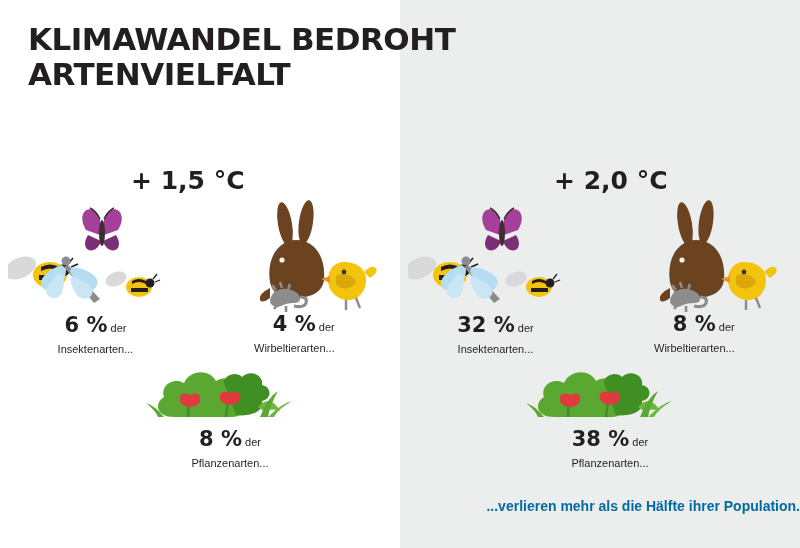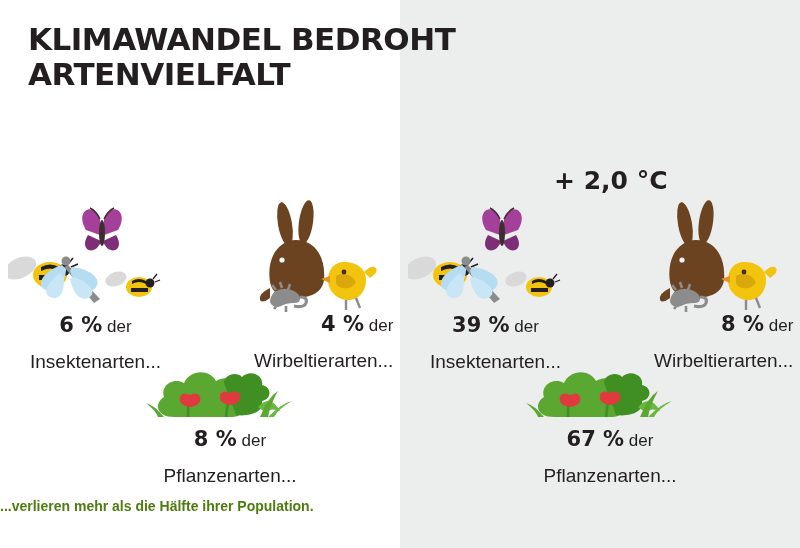--- a/index.html
+++ b/index.html
@@ -62,63 +62,64 @@
     z-index: 5;
     white-space: nowrap;
   }
   #label-15 { left: 131px; top: 166px; }
   #label-20 { left: 554px; top: 166px; }
 
   .footer {
     position: absolute;
     left: 0; top: 498px;
     width: 800px;
-    text-align: left;
+    text-align: right;
     font-weight: bold;
     font-size: 14px;
-    color: #4d7c0f;
+    color: #0369a1;
     z-index: 6;
   }
 
   
   .group { position: absolute; z-index: 4; }
   .art { position: relative; width: 100%; height: 100%; }
   .caption {
     position: absolute;
     white-space: nowrap;
     color: #231f20;
     text-align: right;
   }
   .pct {
     font-family: "DejaVu Sans", sans-serif;
     font-weight: bold;
     font-size: 21px;
     vertical-align: baseline;
   }
   .der {
-    font-size: 17px;
+    font-size: 11px;
     font-weight: normal;
   }
   .cap-line2 {
     display: block;
-    font-size: 19px;
-    margin-top: 14px;
+    font-size: 11px;
+    margin-top: 6px;
   }
   .caption-ctr { text-align: center; }
 </style>
 </head>
 <body>
 
 <div id="infographic">
 
   <div class="panel-bg-left"></div>
   <div class="panel-bg-right"></div>
 
   <div class="title">Klimawandel bedroht Artenvielfalt</div>
 
+  <div class="scenario-label" id="label-15">+ 1,5 °C</div>
   <div class="scenario-label" id="label-20">+ 2,0 °C</div>
 
   <div class="group" style="left:8px; top:195px; width:175px; height:170px;">
     <div class="art">
       <svg width="175" height="125" viewBox="0 0 175 125">
 
         <g>
           <path d="M78 35 C66 15, 86 6, 92 24 L92 40 Z" fill="#a43f9a"></path>
           <path d="M96 24 C102 6, 122 15, 110 35 L96 40 Z" fill="#a43f9a"></path>
           <path d="M80 40 C70 56, 88 62, 93 46 Z" fill="#7d2e77"></path>
@@ -260,21 +261,21 @@
           <ellipse cx="108" cy="84" rx="11" ry="7" fill="#d9d9d9" transform="rotate(-20 108 84)"></ellipse>
           <ellipse cx="131" cy="92" rx="13" ry="10" fill="#f2c40e"></ellipse>
           <path d="M124 86 q7 -4 14 0 l0 3 q-7 -4 -14 0 Z" fill="#231f20"></path>
           <path d="M123 93 h17 v4 h-17 Z" fill="#231f20"></path>
           <circle cx="142" cy="88" r="4.5" fill="#231f20"></circle>
           <path d="M145 84 l4 -5 M147 87 l5 -2" stroke="#231f20" stroke-width="1.3" fill="none"></path>
         </g>
       </svg>
     </div>
     <div class="caption caption-ctr" style="left:0; top:118px; width:175px;">
-      <span class="pct">39 %</span><span class="der"> der</span>
+      <span class="pct">32 %</span><span class="der"> der</span>
       <span class="cap-line2">Insektenarten...</span>
     </div>
   </div>
 
   <div class="group" style="left:640px; top:200px; width:150px; height:170px;">
     <div class="art">
       <svg width="150" height="118" viewBox="0 0 150 118">
         <g>
           <ellipse cx="45" cy="24" rx="7" ry="22" fill="#6b4320" transform="rotate(-10 45 24)"></ellipse>
           <ellipse cx="66" cy="22" rx="7" ry="22" fill="#6b4320" transform="rotate(8 66 22)"></ellipse>
@@ -321,20 +322,20 @@
           <path d="M48 62 q0 -16 2 -22" stroke="#3f8f23" stroke-width="2.6" fill="none"></path>
           <path d="M50 40 q-8 -4 -10 2 q-2 8 10 10 q12 -2 10 -10 q-2 -6 -10 -2 Z" fill="#e03a3e"></path>
         </g>
         <g>
           <path d="M86 62 q2 -18 4 -24" stroke="#3f8f23" stroke-width="2.6" fill="none"></path>
           <path d="M90 38 q-8 -4 -10 2 q-2 8 10 10 q12 -2 10 -10 q-3 -6 -10 -2 Z" fill="#e03a3e"></path>
         </g>
       </svg>
     </div>
     <div class="caption caption-ctr" style="left:0; top:72px; width:180px;">
-      <span class="pct">67 %</span><span class="der"> der</span>
+      <span class="pct">38 %</span><span class="der"> der</span>
       <span class="cap-line2">Pflanzenarten...</span>
     </div>
   </div>
 
   <div class="footer">...verlieren mehr als die Hälfte ihrer Population.</div>
 
 </div>
 
 </body></html>

